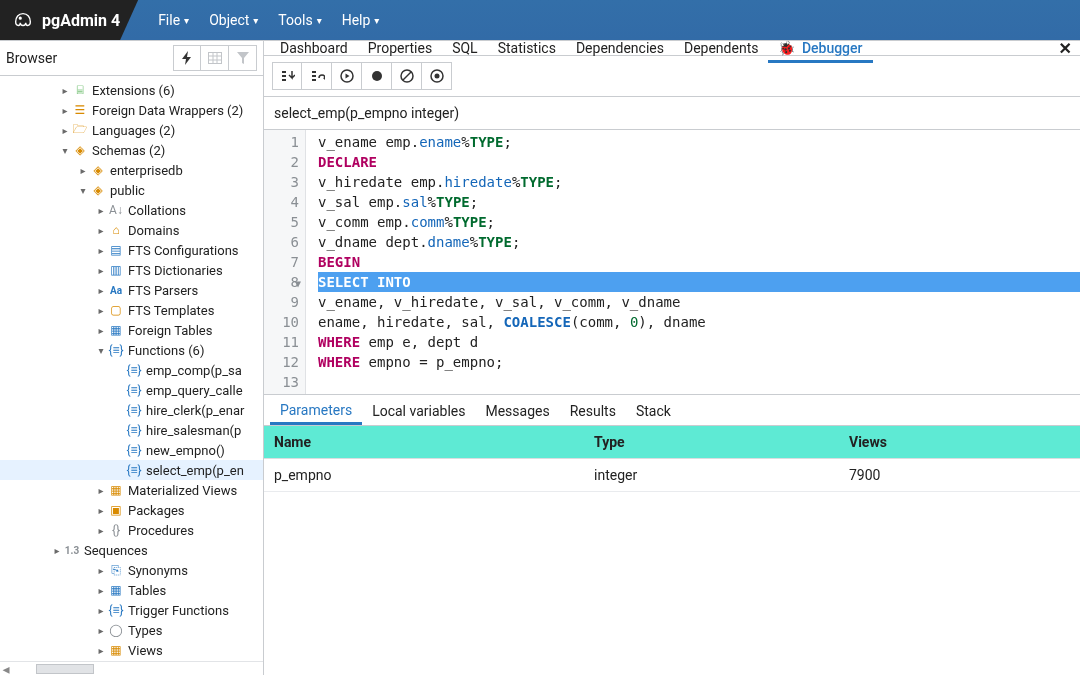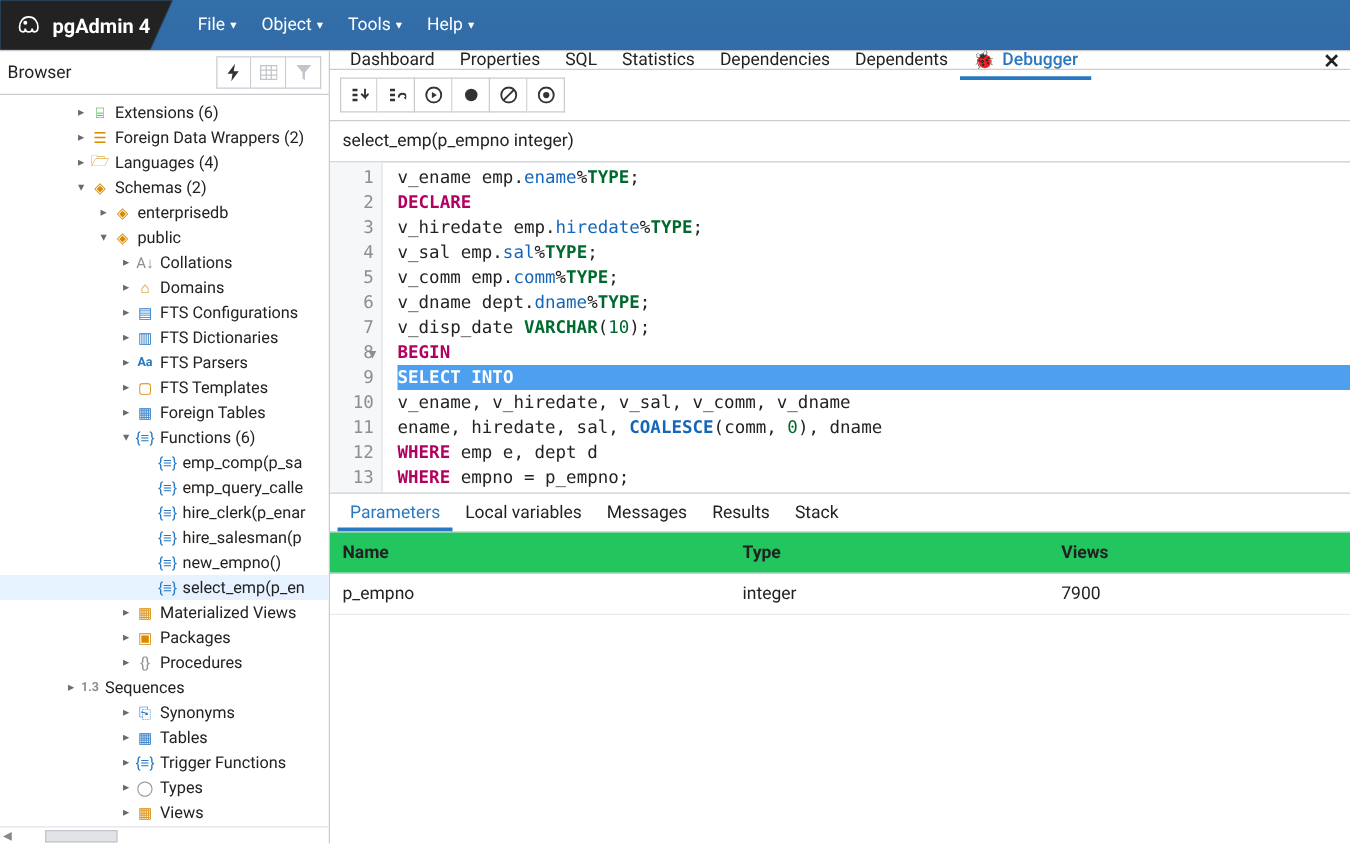--- a/index.html
+++ b/index.html
@@ -64,26 +64,26 @@
 .code { flex: 1; padding: 2px 0 2px 12px; min-width:0; }
 .code .line { height: 20px; white-space: pre; }
 .code .line.cur { background: #4da0f0; color: #fff; }
 .code .line.cur .kw, .code .line.cur .id { color: #fff; }
 .kw { color: #b00060; font-weight: 700; }
 .id { color: #1466b8; }
 .ty { color: #006a2e; font-weight: 700; }
 .num { color: #006a2e; }
 .fnx { color: #1466b8; font-weight: 700; }
 
-.bottom-tabs { display: flex; border-top: 1px solid #c9ccd0; border-bottom: 1px solid #c9ccd0; padding: 0 6px; height: 32px; align-items:center; }
+.bottom-tabs { display: flex; border-top: 1px solid #c9ccd0; border-bottom: 1px solid #c9ccd0; padding: 0 6px; height: 32px; align-items:flex-end; }
 .btab { padding: 6px 10px; cursor: pointer; color: #222; }
 .btab.active { color: #2878c2; border-bottom: 3px solid #2878c2; padding-bottom: 4px; }
 
 .grid-head, .grid-row { display: flex; }
-.grid-head { background: #22c55e; border-bottom: 1px solid #dadde0; font-weight: 700; }
+.grid-head { background: #5eead4; border-bottom: 1px solid #dadde0; font-weight: 700; }
 .grid-row { border-bottom: 1px solid #e9ebee; }
 .gc { padding: 8px 10px; }
 .gc.c1 { width: 320px; }
 .gc.c2 { width: 255px; }
 .gc.c3 { flex:1; }
 </style>
 </head>
 <body>
 
 <div class="menubar">
@@ -146,21 +146,21 @@
           <span>Extensions (6)</span>
         </div>
       <div class="tree-node" style="padding-left:58px">
           <span class="caret col"></span>
           <span class="nicon i-orange">☰</span>
           <span>Foreign Data Wrappers (2)</span>
         </div>
       <div class="tree-node" style="padding-left:58px">
           <span class="caret col"></span>
           <span class="nicon i-orange">🗁</span>
-          <span>Languages (4)</span>
+          <span>Languages (2)</span>
         </div>
       <div class="tree-node" style="padding-left:58px">
           <span class="caret exp"></span>
           <span class="nicon i-orange">◈</span>
           <span>Schemas (2)</span>
         </div>
         <div class="tree-node" style="padding-left:76px">
           <span class="caret col"></span>
           <span class="nicon i-orange">◈</span>
           <span>enterprisedb</span>
@@ -363,21 +363,20 @@
         <div class="ln">12</div>
         <div class="ln">13</div>
       </div>
       <div class="code">
         <div class="line"><span>v_ename emp.</span><span class="id">ename</span><span>%</span><span class="ty">TYPE</span><span>;</span></div>
         <div class="line"><span class="kw">DECLARE</span></div>
         <div class="line"><span>v_hiredate emp.</span><span class="id">hiredate</span><span>%</span><span class="ty">TYPE</span><span>;</span></div>
         <div class="line"><span>v_sal emp.</span><span class="id">sal</span><span>%</span><span class="ty">TYPE</span><span>;</span></div>
         <div class="line"><span>v_comm emp.</span><span class="id">comm</span><span>%</span><span class="ty">TYPE</span><span>;</span></div>
         <div class="line"><span>v_dname dept.</span><span class="id">dname</span><span>%</span><span class="ty">TYPE</span><span>;</span></div>
-        <div class="line"><span>v_disp_date </span><span class="ty">VARCHAR</span><span>(</span><span class="num">10</span><span>);</span></div>
         <div class="line"><span class="kw">BEGIN</span></div>
         <div class="line cur"><span class="kw">SELECT</span><span> </span><span class="kw">INTO</span></div>
         <div class="line"><span>v_ename, v_hiredate, v_sal, v_comm, v_dname</span></div>
         <div class="line"><span>ename, hiredate, sal, </span><span class="fnx">COALESCE</span><span>(comm, </span><span class="num">0</span><span>), dname</span></div>
         <div class="line"><span class="kw">WHERE</span><span> emp e, dept d</span></div>
         <div class="line"><span class="kw">WHERE</span><span> empno = p_empno;</span></div>
       </div>
     </div>
 
     <div class="bottom-tabs">

